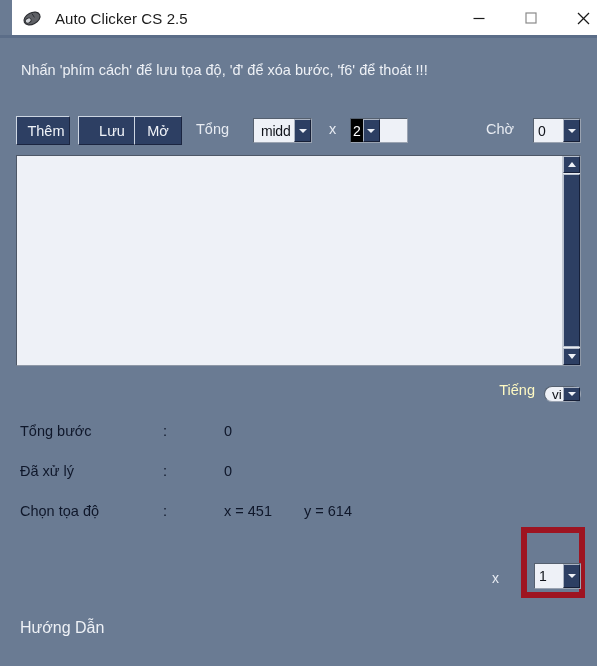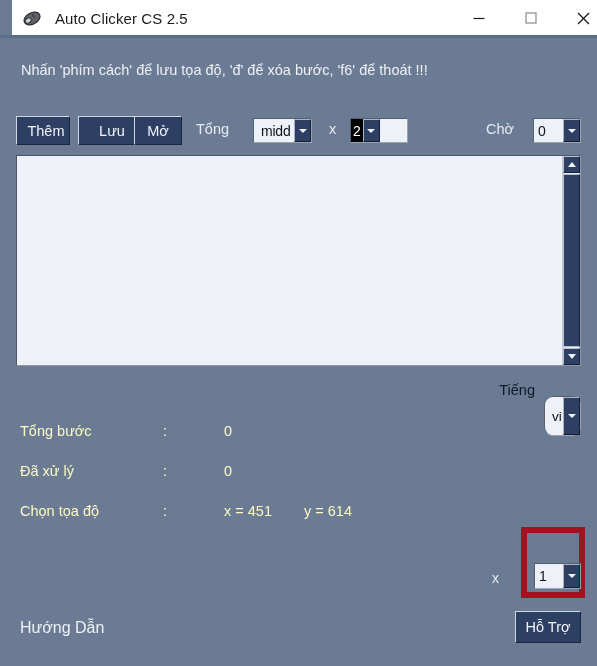--- a/index.html
+++ b/index.html
@@ -251,44 +251,44 @@
     left: 0;
     top: 378px;
     width: 597px;
     height: 26px;
   }
   .lbl-tieng {
     position: absolute;
     right: 62px;
     top: 4px;
     font-size: 14.5px;
-    color: #0f172a;
+    color: #fef9c3;
   }
   .combo-lang {
     position: absolute;
     left: 544px;
-    top: 18px;
+    top: 8px;
     width: 37px;
-    height: 40px;
+    height: 16px;
     border-radius: 9px;
   }
   .combo-lang .cval { font-size: 13.5px; }
 
   
   .stats {
     position: absolute;
     left: 0;
     top: 418px;
     width: 597px;
   }
   .stat-row {
     position: relative;
     height: 40px;
     font-size: 14.5px;
-    color: #fef9c3;
+    color: #0f172a;
     text-align: right;
   }
   .stat-key   { position: absolute; left: 20px; top: 5px; white-space: nowrap; }
   .stat-colon { position: absolute; left: 163px; top: 5px; }
   .stat-val   { position: absolute; left: 224px; top: 5px; white-space: nowrap; }
   .stat-val2  { position: absolute; left: 304px; top: 5px; white-space: nowrap; }
 
   
   .auto-btn {
     position: absolute;
@@ -476,15 +476,14 @@
   <div class="lbl-x2">x</div>
   <div class="red-box"></div>
   <div class="combo combo-times">
     <div class="cval">1</div>
     <div class="carrow">
         <i></i>
       </div>
   </div>
 
   <div class="huong-dan">Hướng Dẫn</div>
-  <div class="ho-tro">Hỗ Trợ</div>
 
 </div>
 
 </body></html>

